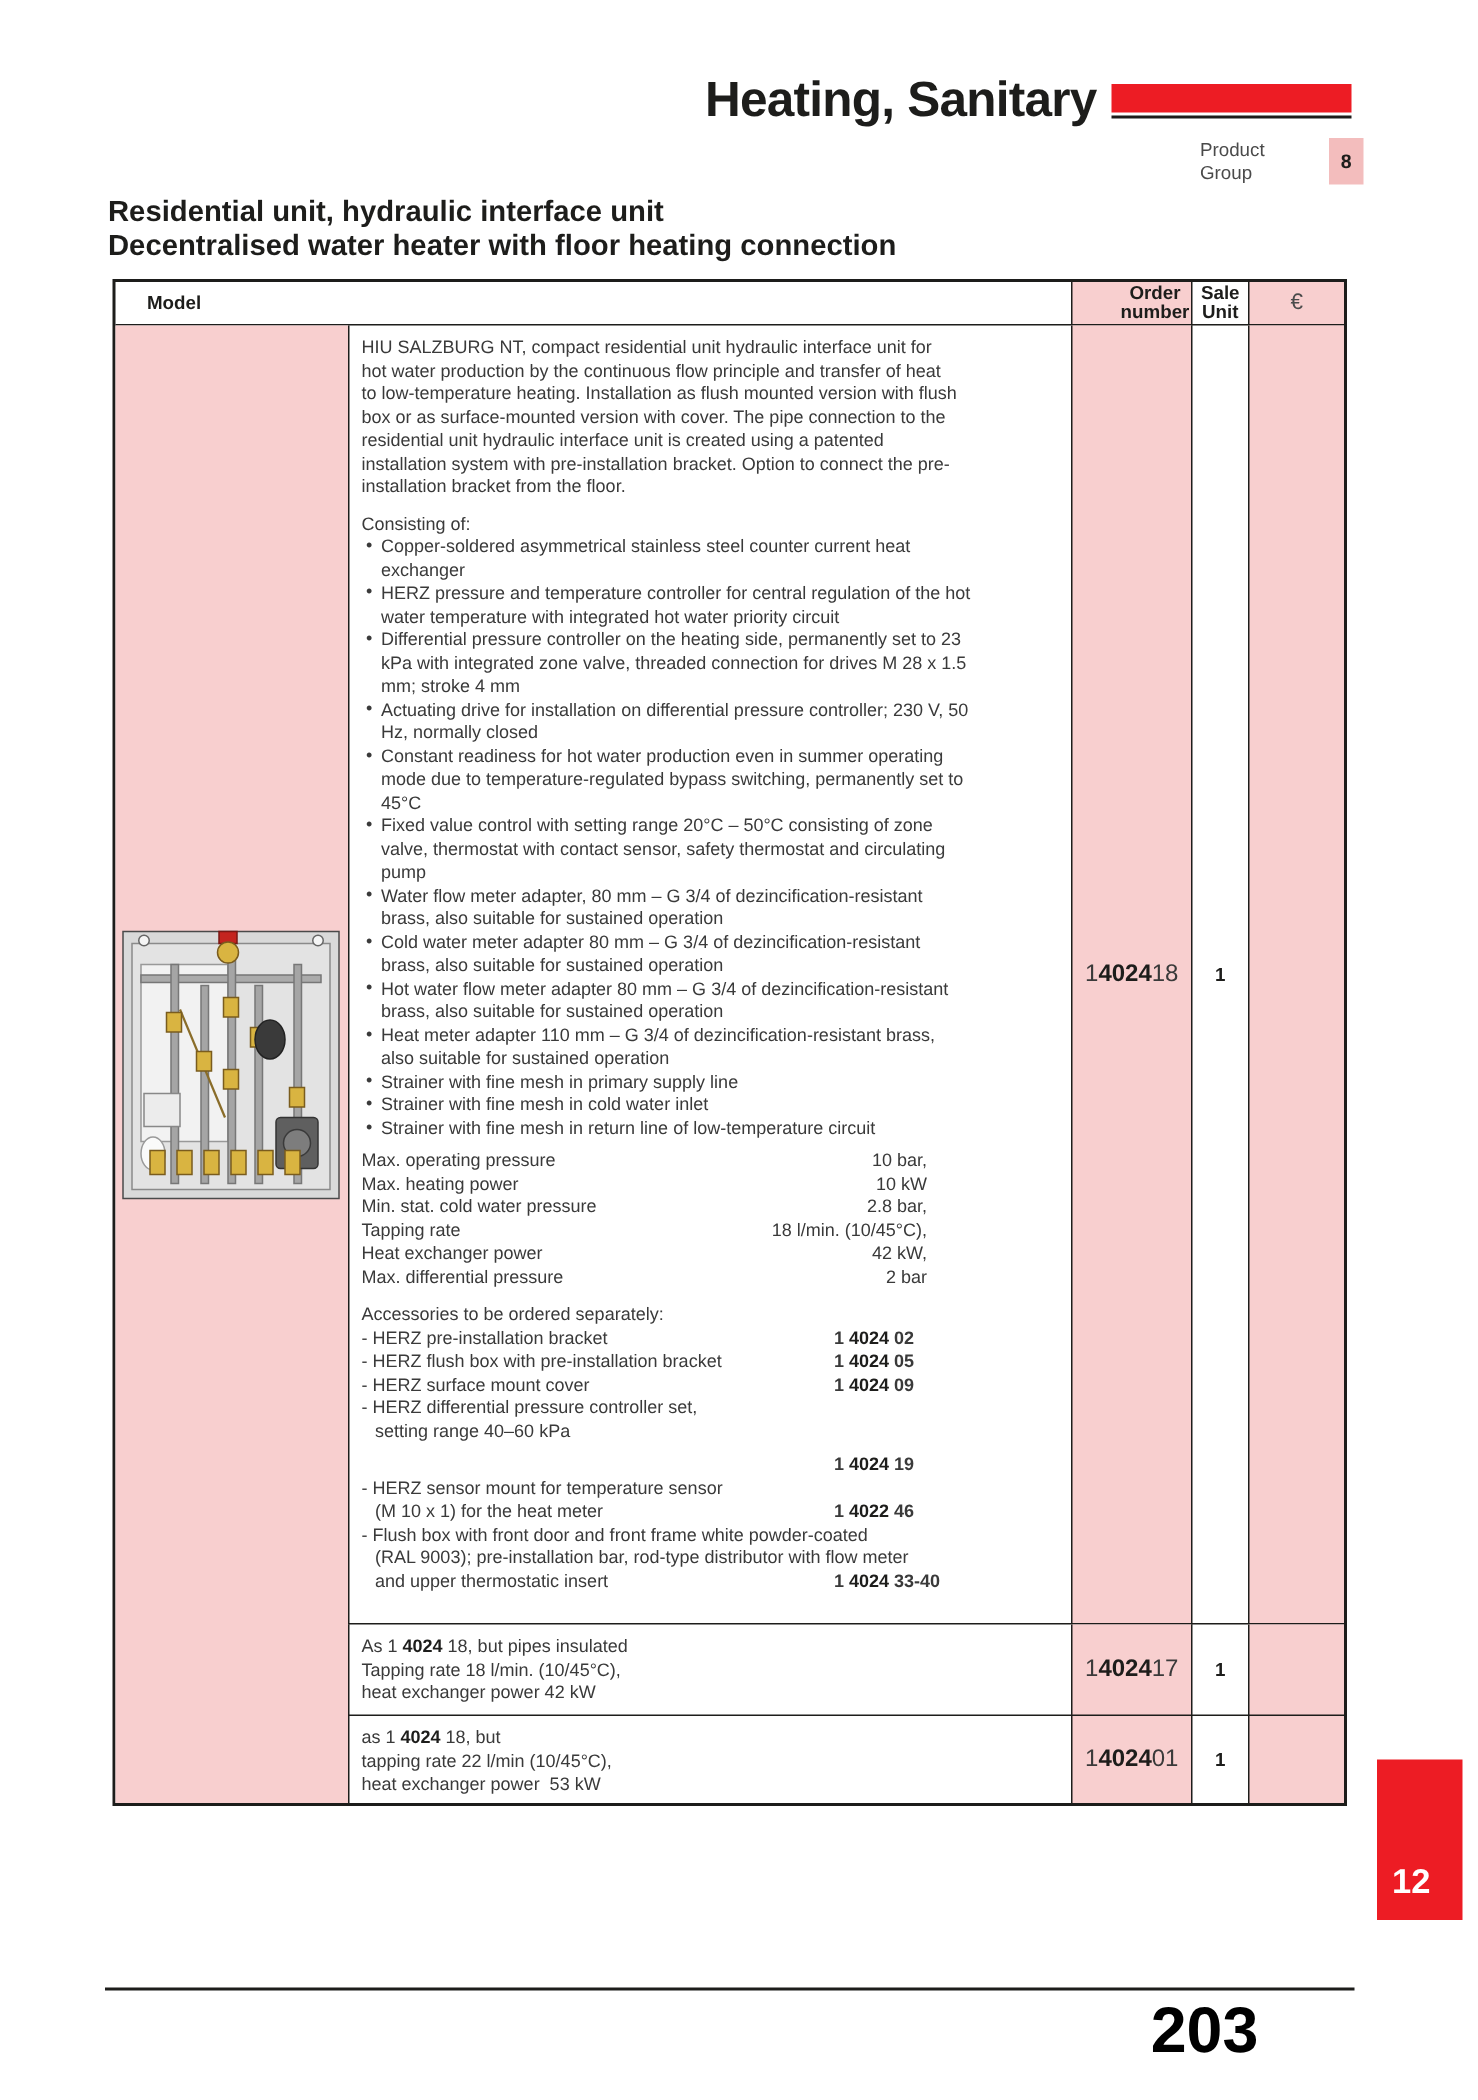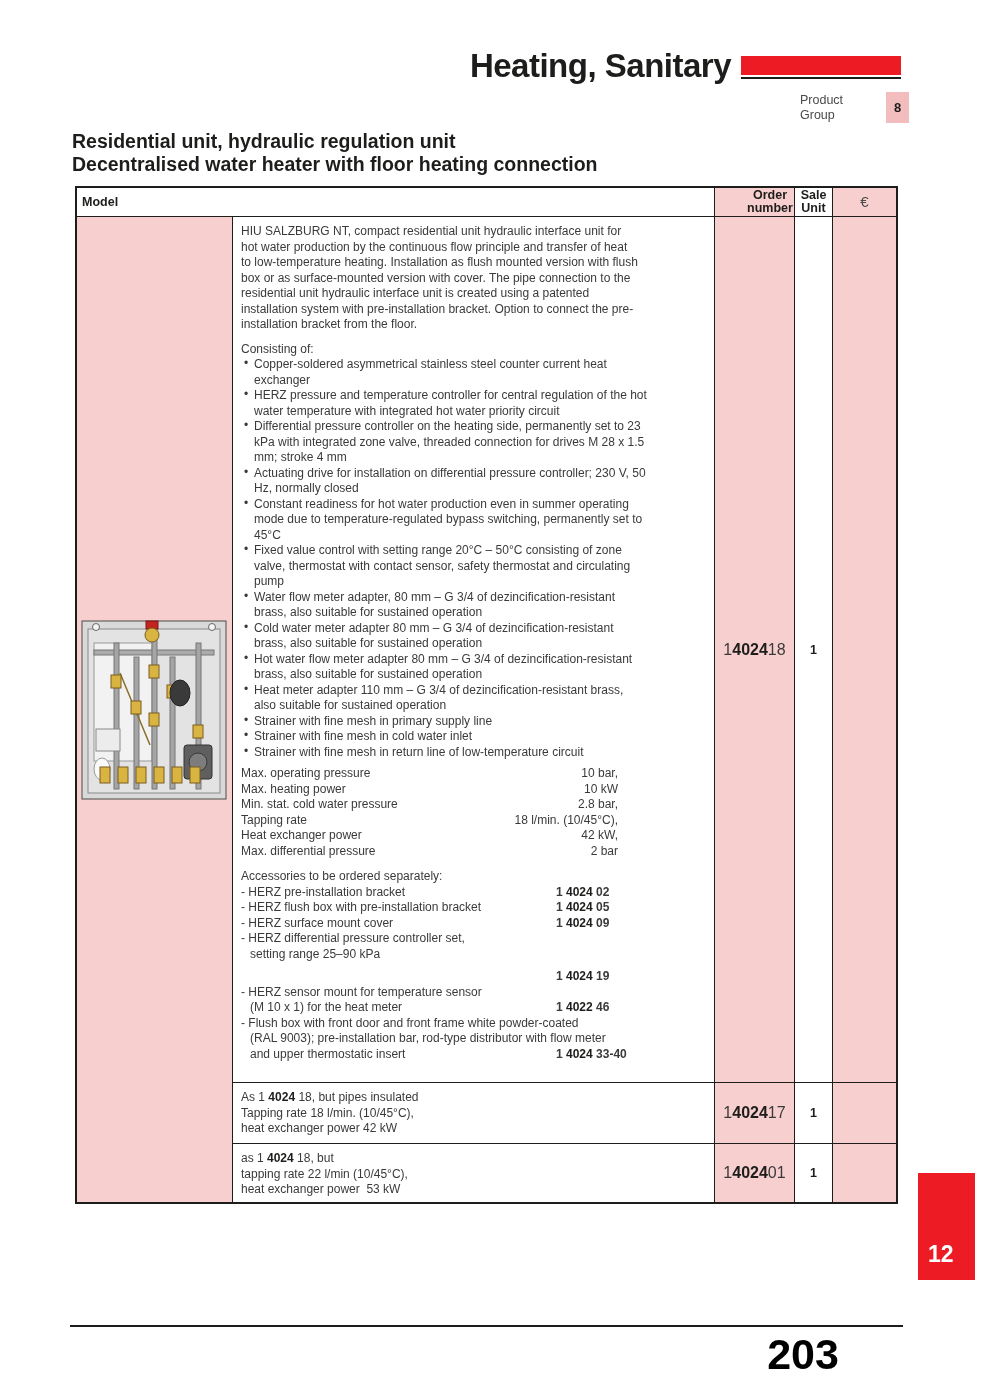--- a/index.html
+++ b/index.html
@@ -33,21 +33,21 @@
     position:absolute;left:75px;top:186px;width:823px;height:1018px;
     display:grid;box-sizing:border-box;
     grid-template-columns:155px 482px 80px 38px 64px;
     grid-template-rows:29px 866px 61px 58px;
     border:2px solid #1d1d1b;background:#fff;
   }
   .cell{box-sizing:border-box;}
   .b-l{border-left:1px solid #1d1d1b;}
   .b-b{border-bottom:1px solid #1d1d1b;}
   .pink{background:#f8cfcf;}
-  .h-model{grid-column:1/3;grid-row:1;display:flex;align-items:center;padding-left:5px;
+  .h-model{grid-column:1/3;grid-row:1;display:flex;align-items:center;padding-left:21px;
     font-size:12.5px;font-weight:bold;color:#1d1d1b;}
   .h-center{display:flex;align-items:center;justify-content:center;text-align:center;
     font-size:12.5px;font-weight:bold;color:#1d1d1b;line-height:13.5px;}
   .h-order{grid-column:3;grid-row:1;padding-left:31px;}
   .h-sale{grid-column:4;grid-row:1;}
   .h-eur{grid-column:5;grid-row:1;font-weight:normal;font-size:15px;color:#4a4a4a;}
   .c-model{grid-column:1;grid-row:2/5;position:relative;}
   .c-desc1{grid-column:2;grid-row:2;padding:7px 8px;font-size:12px;line-height:15.5px;}
   .c-desc{grid-column:2;padding:7px 8px;font-size:12px;line-height:15.5px;}
   .c-order{display:flex;align-items:center;justify-content:center;font-size:16px;color:#3a3a3a;}
@@ -91,21 +91,21 @@
   <div class="red-bar"></div>
   <div class="red-bar-underline"></div>
 
   <div class="product-group-label">
     <div>Product</div>
     <div>Group</div>
   </div>
   <div class="product-group-badge">8</div>
 
   <div class="section-title">
-    <div>Residential unit, hydraulic regulation unit</div>
+    <div>Residential unit, hydraulic interface unit</div>
     <div>Decentralised water heater with floor heating connection</div>
   </div>
 
   <div class="cat-table">
 
     <div class="cell h-model b-b">Model</div>
     <div class="cell h-center h-order pink b-l b-b">Order number</div>
     <div class="cell h-center h-sale b-l b-b">Sale Unit</div>
     <div class="cell h-center h-eur pink b-l b-b">€</div>
 
@@ -192,21 +192,21 @@
             <span>2 bar</span>
           </div>
         </div>
       <div class="accessories">
         <div>Accessories to be ordered separately:</div>
         <div>
             <div class="acc-row"><span class="acc-text">- HERZ pre-installation bracket</span><span class="acc-order">1 <b>4024</b> 02</span></div>
             <div class="acc-row"><span class="acc-text">- HERZ flush box with pre-installation bracket</span><span class="acc-order">1 <b>4024</b> 05</span></div>
             <div class="acc-row"><span class="acc-text">- HERZ surface mount cover</span><span class="acc-order">1 <b>4024</b> 09</span></div>
             <div class="acc-row"><span class="acc-text">- HERZ differential pressure controller set,</span></div>
-            <div class="acc-row indent"><span class="acc-text">setting range 25–90 kPa</span></div>
+            <div class="acc-row indent"><span class="acc-text">setting range 40–60 kPa</span></div>
             <div class="acc-row gap"><span class="acc-text">&nbsp;</span><span class="acc-order">1 <b>4024</b> 19</span></div>
             <div class="acc-row"><span class="acc-text">- HERZ sensor mount for temperature sensor</span></div>
             <div class="acc-row indent"><span class="acc-text">(M 10 x 1) for the heat meter</span><span class="acc-order">1 <b>4022</b> 46</span></div>
             <div class="acc-row"><span class="acc-text">- Flush box with front door and front frame white powder-coated</span></div>
             <div class="acc-row indent"><span class="acc-text">(RAL 9003); pre-installation bar, rod-type distributor with flow meter</span></div>
             <div class="acc-row indent"><span class="acc-text">and upper thermostatic insert</span><span class="acc-order">1 <b>4024</b> 33-40</span></div>
           </div>
       </div>
     </div>
     <div class="cell c-order pink b-l b-b">1 <b>4024</b> 18</div>

